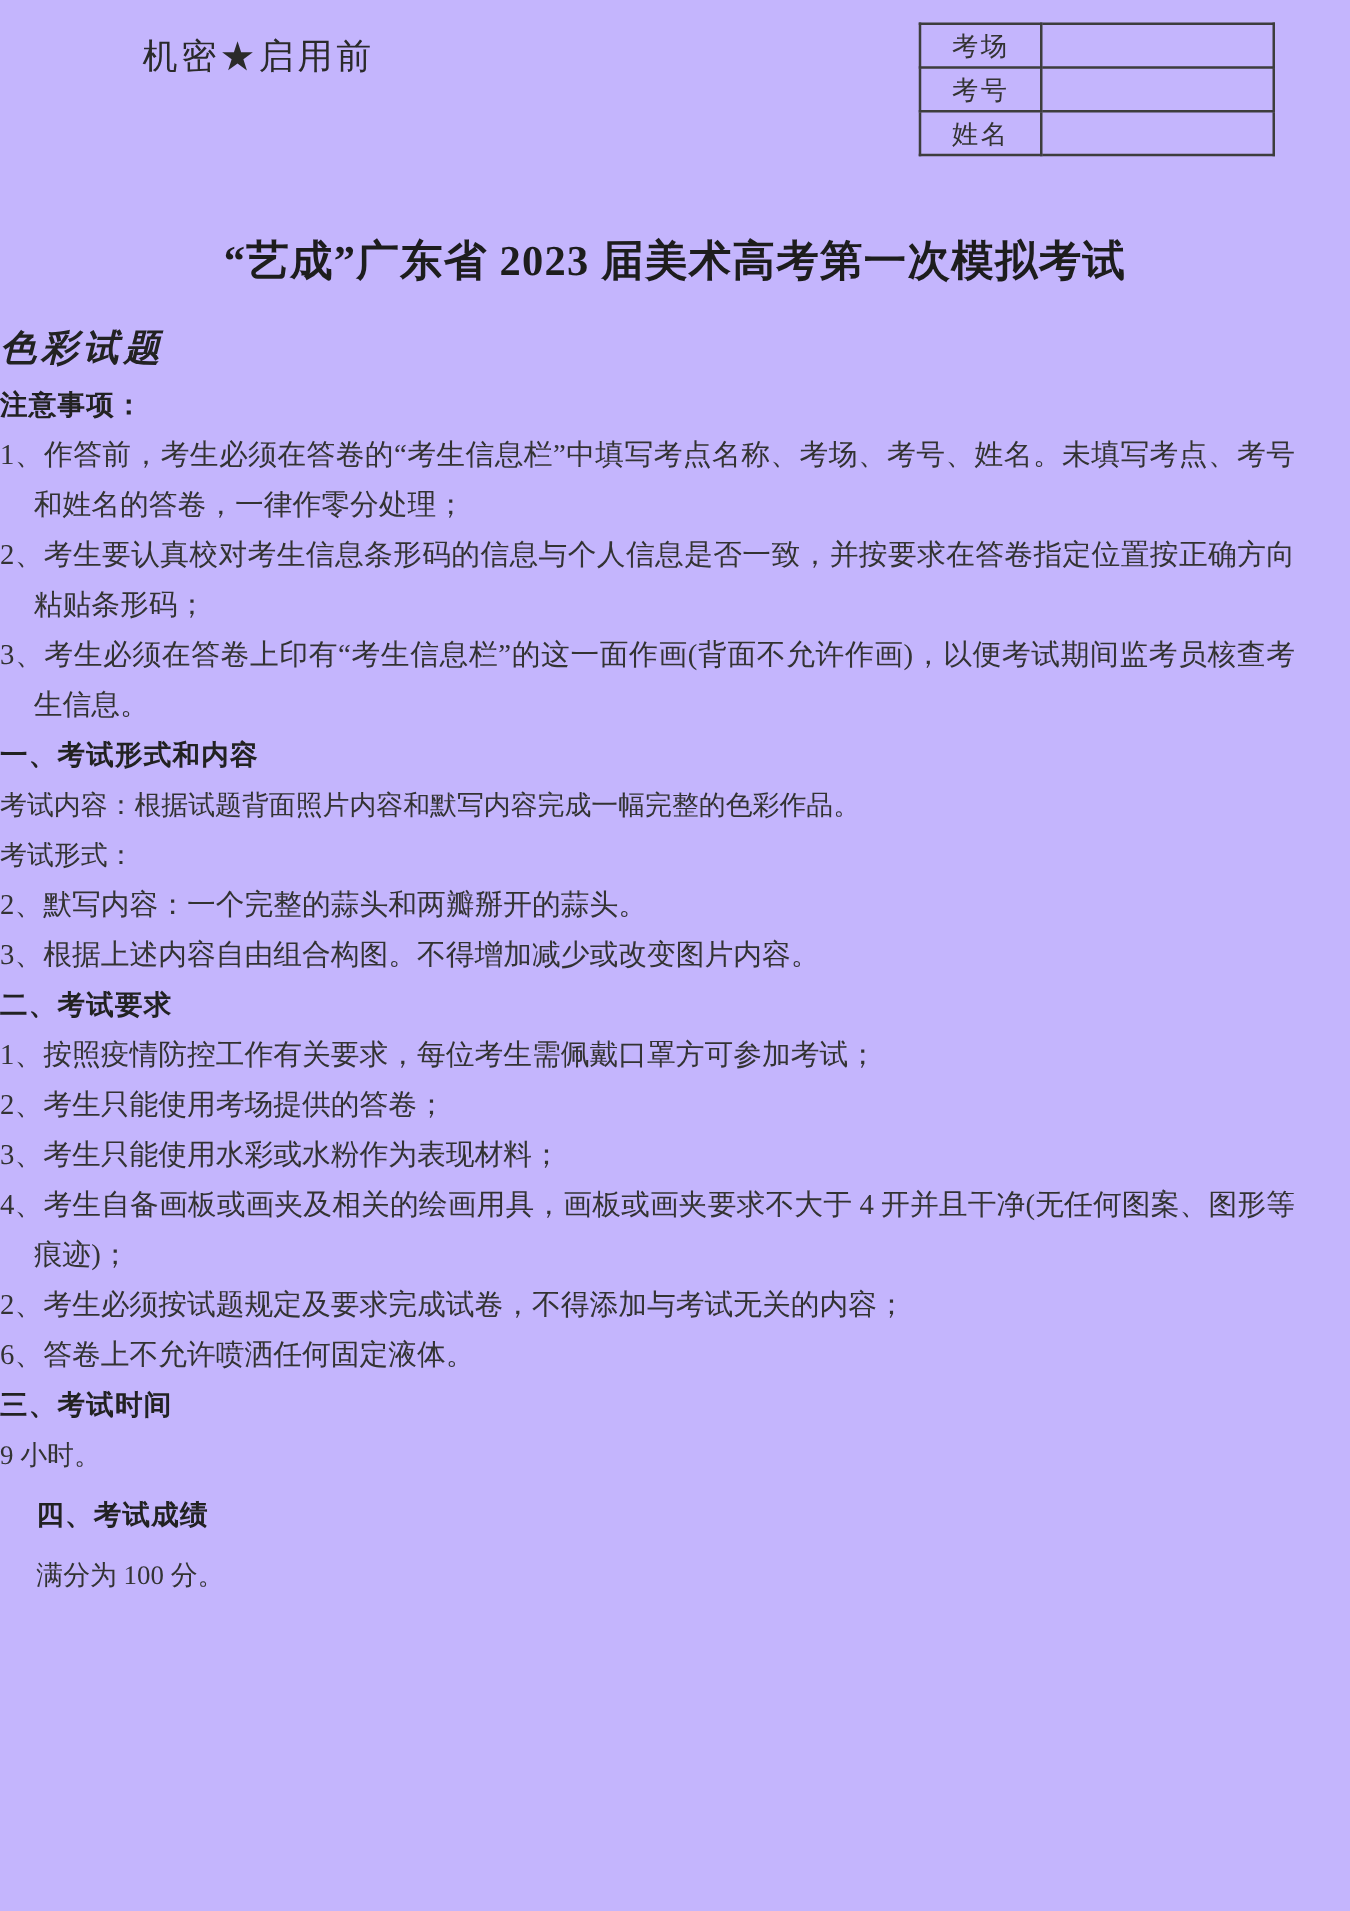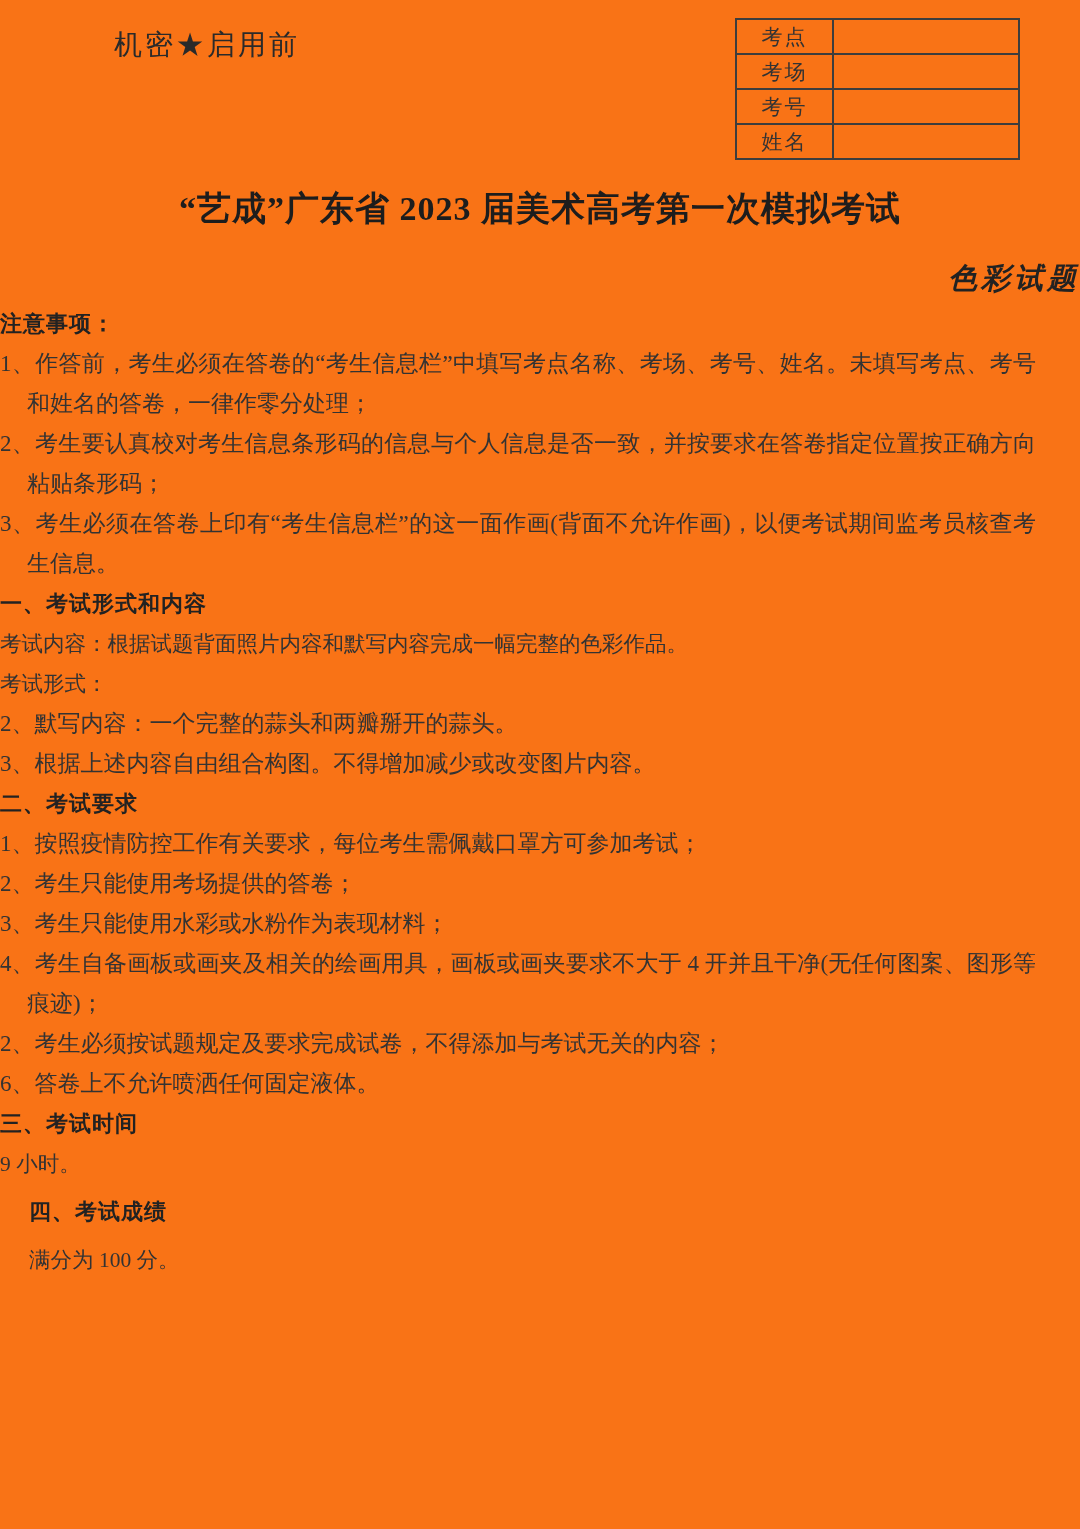--- a/index.html
+++ b/index.html
@@ -1,20 +1,20 @@
 <!DOCTYPE html>
 <html><head>
 <meta charset="utf-8">
 <style>
   html, body { margin:0; padding:0; background:#e9e9e9; }
   .page {
     position:relative;
     width:1080px; height:1529px;
     margin:0 auto;
-    background:#f97316;
+    background:#c4b5fd;
     font-family:"Liberation Serif", serif;
     color:#333;
     overflow:hidden;
   }
   .classification {
     position:absolute; left:114px; top:26px;
     font-size:28px; letter-spacing:3px; color:#2a2a2a;
   }
   .info-table {
     position:absolute; left:735px; top:18px;
@@ -30,21 +30,21 @@
   .info-table td.info-label { width:95px; text-align:center; letter-spacing:2px; }
   .info-table td.info-value { width:184px; }
   .exam-title {
     position:absolute; top:186px; left:0; width:100%;
     text-align:center;
     font-size:34px; font-weight:bold; color:#1d1d1d;
     letter-spacing:1px;
   }
   .exam-subtitle {
     position:absolute; top:259px; left:0; width:100%;
-    text-align:right;
+    text-align:left;
     font-size:29px; font-weight:600; font-style:italic; color:#222;
     letter-spacing:4px;
   }
   .content {
     position:absolute; top:304px; left:0; width:1036px;
   }
   .content > div { line-height:40px; margin:0; }
   .h-sans {
     font-family:"Liberation Sans", sans-serif;
     font-weight:bold; font-size:22px; color:#222;
@@ -65,24 +65,20 @@
 </style>
 </head>
 <body>
 
 <div class="page">
 
   <div class="classification">机密★启用前</div>
 
   <table class="info-table">
     <tbody>
-      <tr>
-        <td class="info-label">考点</td>
-        <td class="info-value"></td>
-      </tr>
       <tr>
         <td class="info-label">考场</td>
         <td class="info-value"></td>
       </tr>
       <tr>
         <td class="info-label">考号</td>
         <td class="info-value"></td>
       </tr>
       <tr>
         <td class="info-label">姓名</td>

